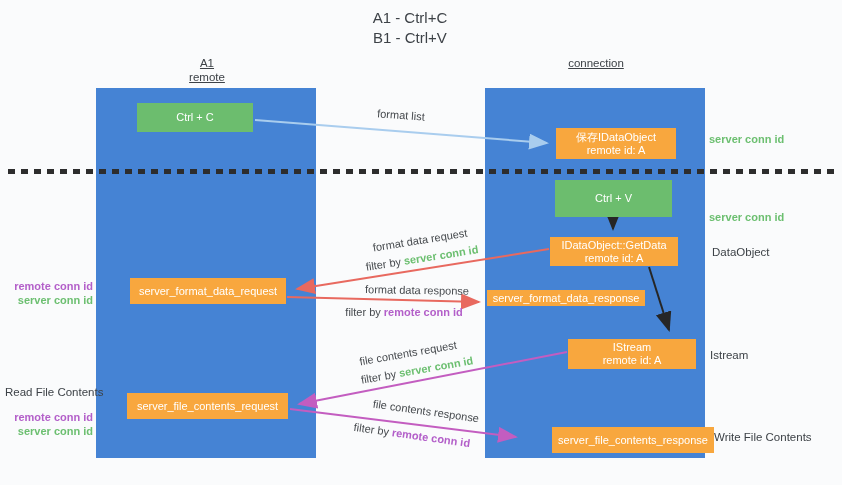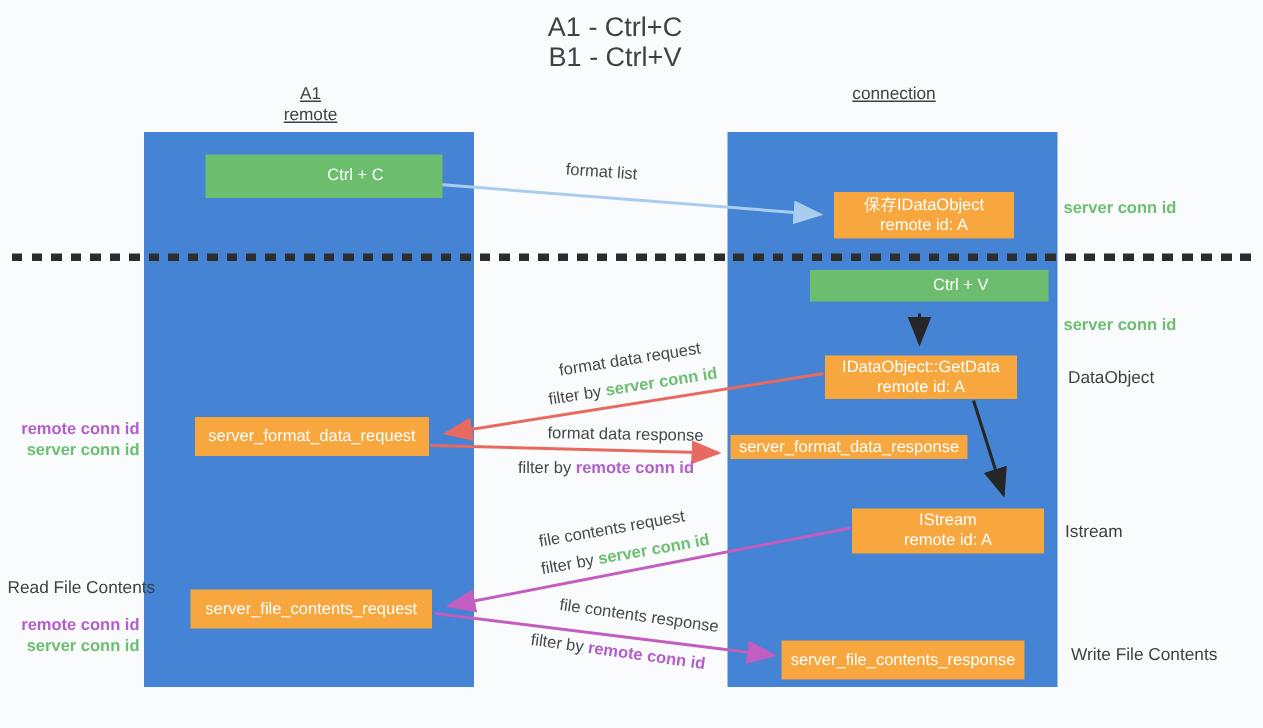--- a/index.html
+++ b/index.html
@@ -8,39 +8,39 @@
     background:#fafbfc;
   }
   .canvas{
     position:relative;
     width:842px;height:485px;
     background:#fafbfc;
     overflow:hidden;
   }
   .title{
     position:absolute;left:0;top:8px;width:820px;
-    text-align:center;color:#3d4247;font-size:18px;line-height:20px;
+    text-align:center;color:#3d4247;font-size:15px;line-height:20px;
   }
   .lane-header{
     position:absolute;top:56px;width:120px;text-align:center;
     color:#3d4247;font-size:11.5px;line-height:14px;text-decoration:underline;
   }
   .lane{
     position:absolute;top:88px;width:220px;height:370px;
     background:#4583d4;
   }
   .divider{
     position:absolute;left:8px;top:169px;width:828px;height:5px;
     background:repeating-linear-gradient(90deg,#2d2d2d 0 7px,transparent 7px 13px);
   }
   .box{
     position:absolute;display:flex;align-items:center;justify-content:center;
     color:#fff;font-size:11px;line-height:13px;text-align:center;
   }
-  .green{background:#6cbd6e;padding-left:42px;}
+  .green{background:#6cbd6e;}
   .orange{background:#f8a73e;}
   .svglayer{position:absolute;left:0;top:0;}
   .alabel{
     position:absolute;white-space:nowrap;
     font-size:11px;color:#45494d;
     transform:translate(-50%,-50%) rotate(var(--r,0deg));
   }
   .key-green{color:#6cbf70;font-weight:bold;}
   .key-purple{color:#b35fc9;font-weight:bold;}
   .side{
@@ -102,21 +102,21 @@
     <span>Ctrl + C</span>
   </div>
 
   <div class="box orange" style="left:556px;top:128px;width:120px;height:31px;text-align:center;">
     <span>
       <div>保存IDataObject</div>
       <div>remote id: A</div>
     </span>
   </div>
 
-  <div class="box green" style="left:540px;top:180px;width:117px;height:21px;">
+  <div class="box green" style="left:555px;top:180px;width:117px;height:37px;">
     <span>Ctrl + V</span>
   </div>
 
   <div class="box orange" style="left:550px;top:237px;width:128px;height:29px;">
     <span>
       <div>IDataObject::GetData</div>
       <div>remote id: A</div>
     </span>
   </div>
 
@@ -132,21 +132,21 @@
     <span>
       <div>IStream</div>
       <div>remote id: A</div>
     </span>
   </div>
 
   <div class="box orange" style="left:127px;top:393px;width:161px;height:26px;">
     <span>server_file_contents_request</span>
   </div>
 
-  <div class="box orange" style="left:521px;top:427px;width:162px;height:26px;">
+  <div class="box orange" style="left:552px;top:427px;width:162px;height:26px;">
     <span>server_file_contents_response</span>
   </div>
 
   <div class="alabel" style="left:401px;top:115px;--r:4deg;">format list</div>
 
   <div class="alabel" style="left:420px;top:240px;--r:-9deg;">format data request</div>
   <div class="alabel" style="left:422px;top:258px;--r:-9deg;">
     <span>filter by </span><span class="key-green">server conn id</span>
   </div>
 

